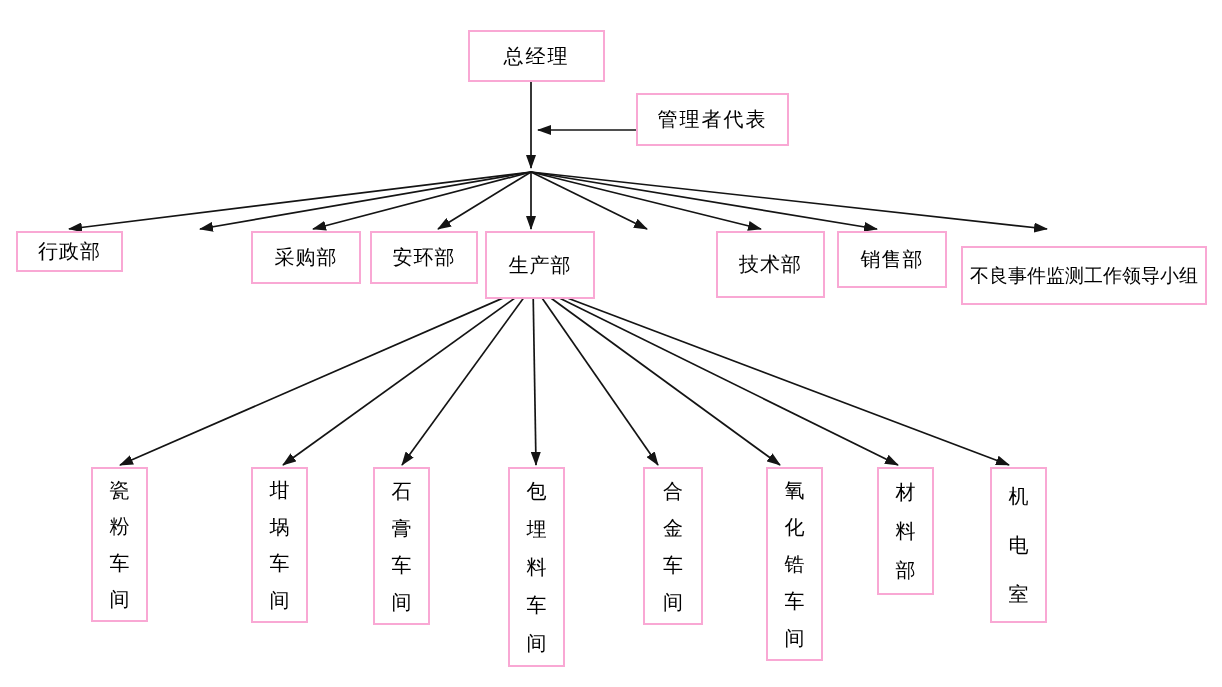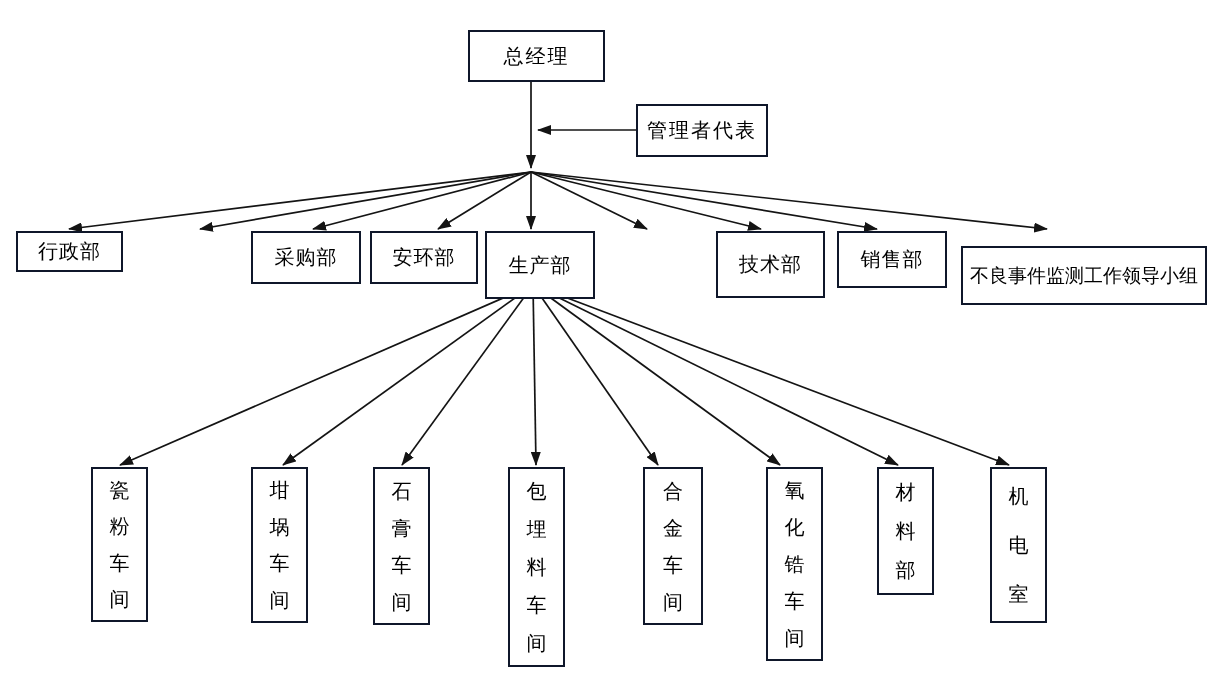--- a/index.html
+++ b/index.html
@@ -13,21 +13,21 @@
     overflow: hidden;
   }
   .edges {
     position: absolute;
     left: 0; top: 0;
     width: 1222px; height: 687px;
   }
   .box {
     position: absolute;
     box-sizing: border-box;
-    border: 2px solid #0f172a;
+    border: 2px solid #f9a8d4;
     background: #ffffff;
     display: flex;
     align-items: center;
     justify-content: center;
     font-size: 20px;
     letter-spacing: 1px;
     white-space: nowrap;
   }
   .box.wide { letter-spacing: 0; font-size: 19px; }
   .box.spaced { letter-spacing: 2px; }
@@ -73,21 +73,21 @@
       <line x1="533" y1="285" x2="402" y2="465" marker-end="url(#arrow)"></line>
       <line x1="533" y1="285" x2="536" y2="465" marker-end="url(#arrow)"></line>
       <line x1="533" y1="285" x2="658" y2="465" marker-end="url(#arrow)"></line>
       <line x1="533" y1="285" x2="780" y2="465" marker-end="url(#arrow)"></line>
       <line x1="533" y1="285" x2="898" y2="465" marker-end="url(#arrow)"></line>
       <line x1="533" y1="285" x2="1009" y2="465" marker-end="url(#arrow)"></line>
     </g>
   </svg>
 
   <div class="box spaced" style="left:468px;top:30px;width:137px;height:52px">总经理</div>
-  <div class="box spaced" style="left:636px;top:104px;width:132px;height:53px">管理者代表</div>
+  <div class="box spaced" style="left:636px;top:93px;width:153px;height:53px">管理者代表</div>
 
   <div class="box" style="left:16px;top:231px;width:107px;height:41px">行政部</div>
   <div class="box" style="left:251px;top:231px;width:110px;height:53px">采购部</div>
   <div class="box" style="left:370px;top:231px;width:108px;height:53px">安环部</div>
   <div class="box" style="left:485px;top:231px;width:110px;height:68px">生产部</div>
   <div class="box" style="left:716px;top:231px;width:109px;height:67px">技术部</div>
   <div class="box" style="left:837px;top:231px;width:110px;height:57px">销售部</div>
   <div class="box wide" style="left:961px;top:246px;width:246px;height:59px">不良事件监测工作领导小组</div>
 
   <div class="box vbox" style="left:91px;top:467px;width:57px;height:155px">

